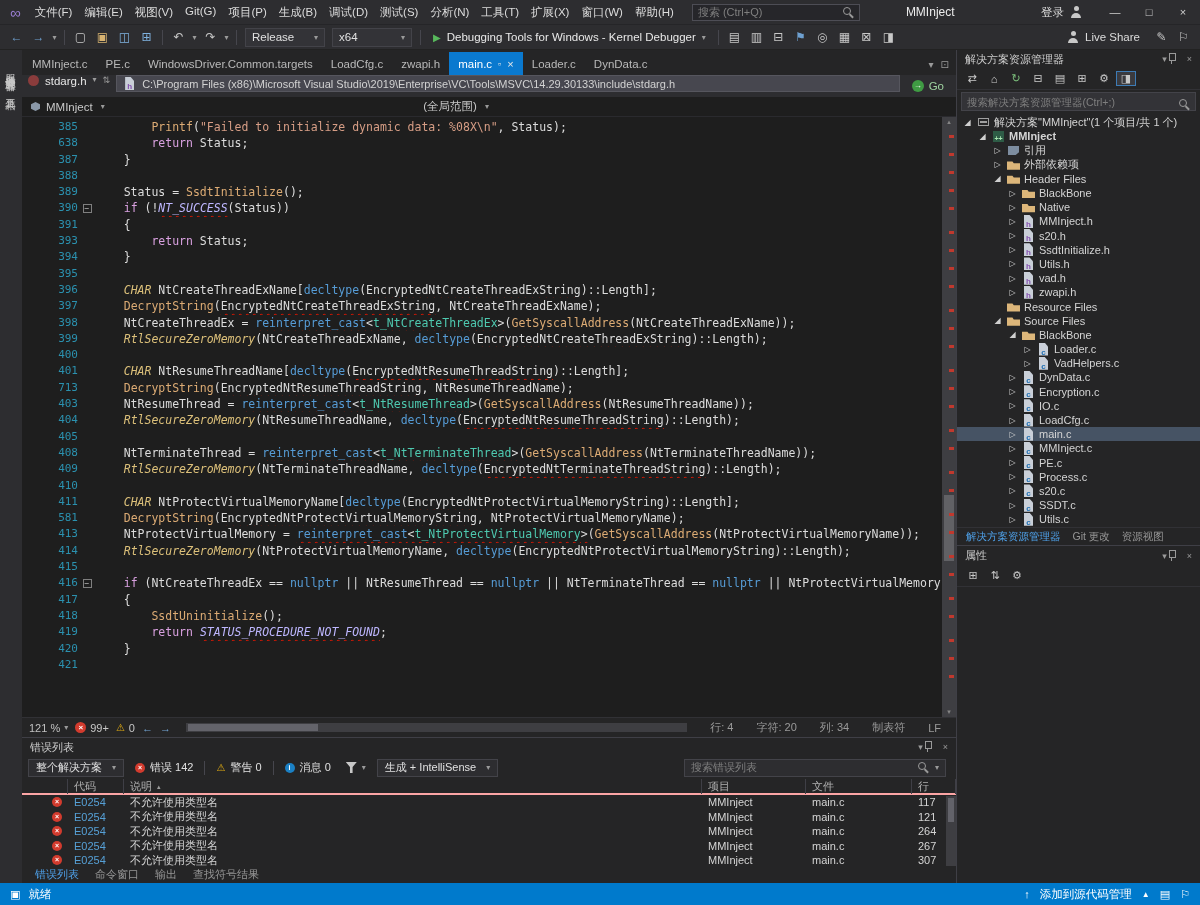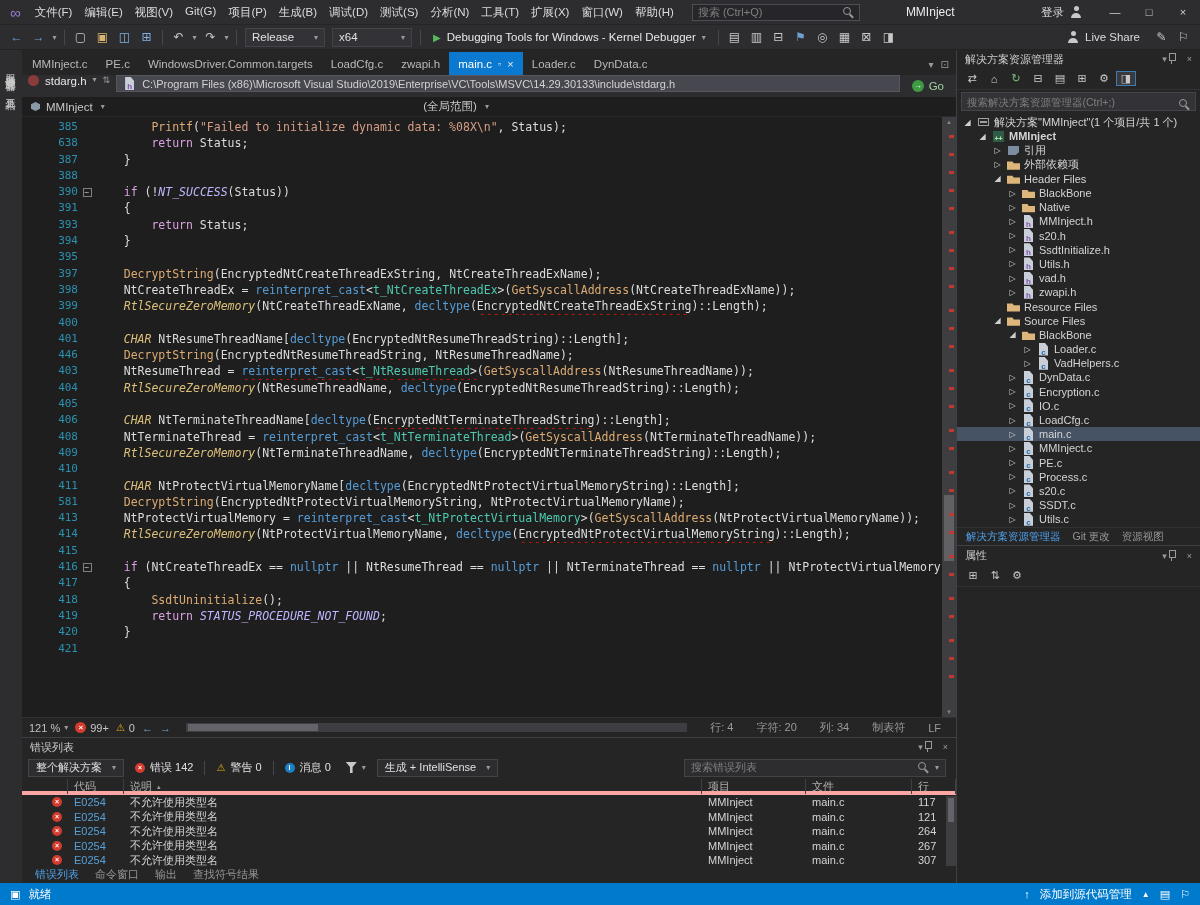--- a/index.html
+++ b/index.html
@@ -123,21 +123,21 @@
 .panehead .pt{font-size:11px;color:#cccccc;flex:1}
 .ph-ico{color:#9a9a9a;font-size:9px;margin-left:10px}
 #eltoolbar{height:23px;display:flex;align-items:center;gap:7px;padding:0 6px;flex:none}
 .eldd{display:flex;align-items:center;gap:10px;border:1px solid #434349;background:#2d2d30;height:18px;padding:0 7px;font-size:11px;color:#e0e0e0;white-space:nowrap}
 .elbtn{display:flex;align-items:center;gap:5px;font-size:11px;color:#e0e0e0;padding:0 4px;white-space:nowrap}
 .vsep{width:1px;height:14px;background:#46464d}
 .elsearch{width:262px;height:18px;border:1px solid #434349;background:#2d2d30;display:flex;align-items:center;padding:0 6px;gap:6px;margin-left:auto;margin-right:4px}
 .elsearch .ph{flex:1;color:#7f7f7f;font-size:11px;white-space:nowrap;overflow:hidden}
 #elgrid{flex:1;min-height:0;position:relative;font-size:11px}
 .egrid{display:grid;grid-template-columns:46px 56px 1fr 104px 106px 44px;align-items:center}
-#elhead{height:16px;border-bottom:4px solid #fca5a5;color:#b0b0b0}
+#elhead{height:16px;border-bottom:2px solid #fca5a5;color:#b0b0b0}
 #elhead .hc{padding:0 6px;border-right:1px solid #3f3f46;height:100%;display:flex;align-items:center;gap:5px;font-size:11px}
 .sort{font-size:7px;color:#9a9a9a}
 .erow{height:14.5px;color:#d4d4d4}
 .erow .cc{padding:0 6px;white-space:nowrap;overflow:hidden}
 .icn{display:flex;justify-content:flex-end}
 .errico.sm{width:10px;height:10px;line-height:10px;font-size:7px}
 .ecode{color:#56a0d6}
 .elscroll{position:absolute;right:0;top:17px;bottom:0;width:10px;background:#3e3e42}
 .elthumb{position:absolute;left:2px;right:2px;top:2px;height:34%;background:#63636a}
 #bottomtabs{height:17px;display:flex;align-items:center;gap:2px;padding:0 6px;flex:none}
@@ -334,35 +334,36 @@
           <span class="car nddcar">▾</span>
         </div>
       </div>
 
       <div id="editor">
         <div id="code">
             <div class="cl"><span class="gut"></span><span class="ln">385</span><span class="fold"></span><span class="ct"><span class="">        </span><span class="f">Printf</span><span class="">(</span><span class="s">"Failed to initialize dynamic data: %08X\n"</span><span class="">, Status);</span></span></div>
             <div class="cl"><span class="gut"></span><span class="ln">638</span><span class="fold"></span><span class="ct"><span class="">        </span><span class="c">return</span><span class=""> Status;</span></span></div>
             <div class="cl"><span class="gut"></span><span class="ln">387</span><span class="fold"></span><span class="ct"><span class="">    }</span></span></div>
             <div class="cl"><span class="gut"></span><span class="ln">388</span><span class="fold"></span><span class="ct"></span></div>
+            <div class="cl"><span class="gut"></span><span class="ln">389</span><span class="fold"></span><span class="ct"><span class="">    Status = </span><span class="f">SsdtInitialize</span><span class="">();</span></span></div>
             <div class="cl"><span class="gut"></span><span class="ln">390</span><span class="fold"><span class="fbox">−</span></span><span class="ct"><span class="">    </span><span class="c">if</span><span class=""> (!</span><span class="me">NT_SUCCESS</span><span class="">(Status))</span></span></div>
             <div class="cl"><span class="gut"></span><span class="ln">391</span><span class="fold"></span><span class="ct"><span class="">    {</span></span></div>
             <div class="cl"><span class="gut"></span><span class="ln">393</span><span class="fold"></span><span class="ct"><span class="">        </span><span class="c">return</span><span class=""> Status;</span></span></div>
             <div class="cl"><span class="gut"></span><span class="ln">394</span><span class="fold"></span><span class="ct"><span class="">    }</span></span></div>
             <div class="cl"><span class="gut"></span><span class="ln">395</span><span class="fold"></span><span class="ct"></span></div>
+            <div class="cl"><span class="gut"></span><span class="ln">396</span><span class="fold"></span><span class="ct"><span class="">    </span><span class="d">CHAR</span><span class=""> NtCreateThreadExName[</span><span class="k">decltype</span><span class="">(</span><span class="e">EncryptedNtCreateThreadExString</span><span class="">)</span><span class="">::Length];</span></span></div>
             <div class="cl"><span class="gut"></span><span class="ln">397</span><span class="fold"></span><span class="ct"><span class="">    </span><span class="f">DecryptString</span><span class="">(</span><span class="e">EncryptedNtCreateThreadExString</span><span class="">, NtCreateThreadExName);</span></span></div>
             <div class="cl"><span class="gut"></span><span class="ln">398</span><span class="fold"></span><span class="ct"><span class="">    NtCreateThreadEx = </span><span class="ke">reinterpret_cast</span><span class="e">&lt;</span><span class="te">t_NtCreateThreadEx</span><span class="e">&gt;</span><span class="">(</span><span class="f">GetSyscallAddress</span><span class="">(NtCreateThreadExName));</span></span></div>
             <div class="cl"><span class="gut"></span><span class="ln">399</span><span class="fold"></span><span class="ct"><span class="">    </span><span class="d">RtlSecureZeroMemory</span><span class="">(NtCreateThreadExName, </span><span class="k">decltype</span><span class="">(</span><span class="e">EncryptedNtCreateThreadExString</span><span class="">)</span><span class="">::Length);</span></span></div>
             <div class="cl"><span class="gut"></span><span class="ln">400</span><span class="fold"></span><span class="ct"></span></div>
             <div class="cl"><span class="gut"></span><span class="ln">401</span><span class="fold"></span><span class="ct"><span class="">    </span><span class="d">CHAR</span><span class=""> NtResumeThreadName[</span><span class="k">decltype</span><span class="">(</span><span class="e">EncryptedNtResumeThreadString</span><span class="">)</span><span class="">::Length];</span></span></div>
-            <div class="cl"><span class="gut"></span><span class="ln">446</span><span class="fold"></span><span class="ct"><span class="">    </span><span class="f">DecryptString</span><span class="">(</span><span class="e">EncryptedNtResumeThreadString</span><span class="">, NtResumeThreadName);</span></span></div>
+            <div class="cl"><span class="gut"></span><span class="ln">713</span><span class="fold"></span><span class="ct"><span class="">    </span><span class="f">DecryptString</span><span class="">(</span><span class="e">EncryptedNtResumeThreadString</span><span class="">, NtResumeThreadName);</span></span></div>
             <div class="cl"><span class="gut"></span><span class="ln">403</span><span class="fold"></span><span class="ct"><span class="">    NtResumeThread = </span><span class="ke">reinterpret_cast</span><span class="e">&lt;</span><span class="te">t_NtResumeThread</span><span class="e">&gt;</span><span class="">(</span><span class="f">GetSyscallAddress</span><span class="">(NtResumeThreadName));</span></span></div>
             <div class="cl"><span class="gut"></span><span class="ln">404</span><span class="fold"></span><span class="ct"><span class="">    </span><span class="d">RtlSecureZeroMemory</span><span class="">(NtResumeThreadName, </span><span class="k">decltype</span><span class="">(</span><span class="e">EncryptedNtResumeThreadString</span><span class="">)</span><span class="">::Length);</span></span></div>
             <div class="cl"><span class="gut"></span><span class="ln">405</span><span class="fold"></span><span class="ct"></span></div>
-            <div class="cl"><span class="gut"></span><span class="ln">406</span><span class="fold"></span><span class="ct"><span class="">    </span><span class="d">CHAR</span><span class=""> NtTerminateThreadName[</span><span class="k">decltype</span><span class="">(</span><span class="e">EncryptedNtTerminateThreadString</span><span class="">)</span><span class="">::Length];</span></span></div>
             <div class="cl"><span class="gut"></span><span class="ln">408</span><span class="fold"></span><span class="ct"><span class="">    NtTerminateThread = </span><span class="ke">reinterpret_cast</span><span class="e">&lt;</span><span class="te">t_NtTerminateThread</span><span class="e">&gt;</span><span class="">(</span><span class="f">GetSyscallAddress</span><span class="">(NtTerminateThreadName));</span></span></div>
             <div class="cl"><span class="gut"></span><span class="ln">409</span><span class="fold"></span><span class="ct"><span class="">    </span><span class="d">RtlSecureZeroMemory</span><span class="">(NtTerminateThreadName, </span><span class="k">decltype</span><span class="">(</span><span class="e">EncryptedNtTerminateThreadString</span><span class="">)</span><span class="">::Length);</span></span></div>
             <div class="cl"><span class="gut"></span><span class="ln">410</span><span class="fold"></span><span class="ct"></span></div>
             <div class="cl"><span class="gut"></span><span class="ln">411</span><span class="fold"></span><span class="ct"><span class="">    </span><span class="d">CHAR</span><span class=""> NtProtectVirtualMemoryName[</span><span class="k">decltype</span><span class="">(</span><span class="e">EncryptedNtProtectVirtualMemoryString</span><span class="">)</span><span class="">::Length];</span></span></div>
             <div class="cl"><span class="gut"></span><span class="ln">581</span><span class="fold"></span><span class="ct"><span class="">    </span><span class="f">DecryptString</span><span class="">(</span><span class="e">EncryptedNtProtectVirtualMemoryString</span><span class="">, NtProtectVirtualMemoryName);</span></span></div>
             <div class="cl"><span class="gut"></span><span class="ln">413</span><span class="fold"></span><span class="ct"><span class="">    NtProtectVirtualMemory = </span><span class="ke">reinterpret_cast</span><span class="e">&lt;</span><span class="te">t_NtProtectVirtualMemory</span><span class="e">&gt;</span><span class="">(</span><span class="f">GetSyscallAddress</span><span class="">(NtProtectVirtualMemoryName));</span></span></div>
             <div class="cl"><span class="gut"></span><span class="ln">414</span><span class="fold"></span><span class="ct"><span class="">    </span><span class="d">RtlSecureZeroMemory</span><span class="">(NtProtectVirtualMemoryName, </span><span class="k">decltype</span><span class="">(</span><span class="e">EncryptedNtProtectVirtualMemoryString</span><span class="">)</span><span class="">::Length);</span></span></div>
             <div class="cl"><span class="gut"></span><span class="ln">415</span><span class="fold"></span><span class="ct"></span></div>
             <div class="cl"><span class="gut"></span><span class="ln">416</span><span class="fold"><span class="fbox">−</span></span><span class="ct"><span class="">    </span><span class="c">if</span><span class=""> (NtCreateThreadEx == </span><span class="k">nullptr</span><span class=""> || NtResumeThread == </span><span class="k">nullptr</span><span class=""> || NtTerminateThread == </span><span class="k">nullptr</span><span class=""> || NtProtectVirtualMemory == </span></span></div>
             <div class="cl"><span class="gut"></span><span class="ln">417</span><span class="fold"></span><span class="ct"><span class="">    {</span></span></div>

